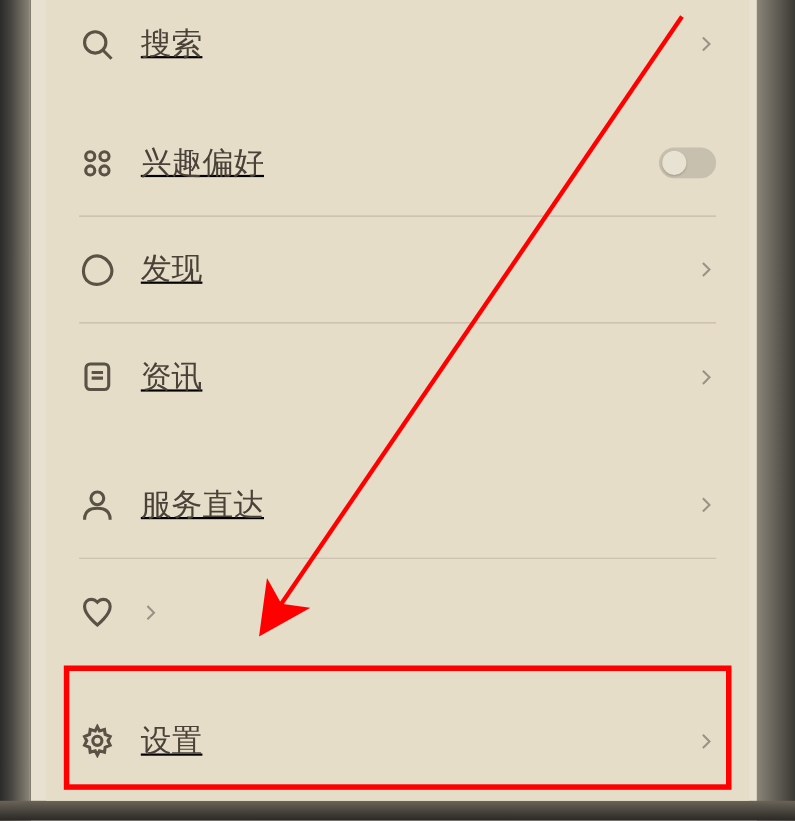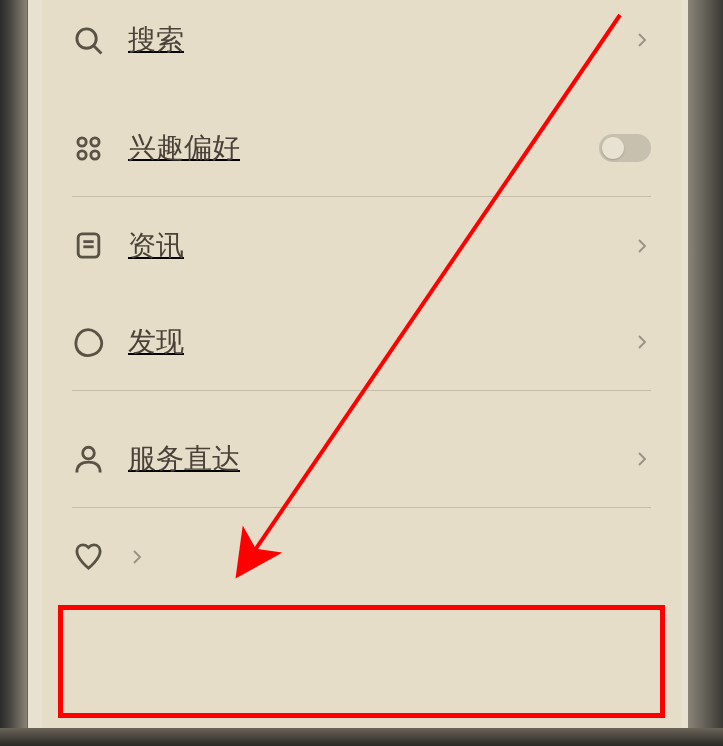--- a/index.html
+++ b/index.html
@@ -193,50 +193,50 @@
             <circle cx="7" cy="7" r="3.2"></circle>
             <circle cx="17" cy="7" r="3.2"></circle>
             <circle cx="7" cy="17" r="3.2"></circle>
             <circle cx="17" cy="17" r="3.2"></circle>
           </svg>
       </span>
       <span class="label">兴趣偏好</span>
       <span class="toggle"></span>
     </li>
 
+    <li class="menu-item">
+      <span class="icon">
+        <svg viewBox="0 0 24 24">
+            <path d="M12,2 C6,2 2,8 2,13 C2,18 6,22 12,22 C18,22 22,18 22,13 C22,8 18,2 12,2 Z" transform="rotate(-15 12 12)"></path>
+          </svg>
+      </span>
+      <span class="label">发现</span>
+      <span class="chevron">
+        <svg viewBox="0 0 24 24">
+            <polyline points="8,4 16,12 8,20"></polyline>
+          </svg>
+      </span>
+    </li>
+
     <li class="menu-item no-border">
       <span class="icon">
         <svg viewBox="0 0 24 24">
             <rect x="4" y="3" width="16" height="18" rx="3"></rect>
             <line x1="8" y1="9" x2="16" y2="9"></line>
             <line x1="8" y1="13" x2="16" y2="13"></line>
           </svg>
       </span>
       <span class="label">资讯</span>
       <span class="chevron">
         <svg viewBox="0 0 24 24">
             <polyline points="8,4 16,12 8,20"></polyline>
           </svg>
       </span>
     </li>
 
-    <li class="menu-item">
-      <span class="icon">
-        <svg viewBox="0 0 24 24">
-            <path d="M12,2 C6,2 2,8 2,13 C2,18 6,22 12,22 C18,22 22,18 22,13 C22,8 18,2 12,2 Z" transform="rotate(-15 12 12)"></path>
-          </svg>
-      </span>
-      <span class="label">发现</span>
-      <span class="chevron">
-        <svg viewBox="0 0 24 24">
-            <polyline points="8,4 16,12 8,20"></polyline>
-          </svg>
-      </span>
-    </li>
-
     <li class="group-gap"></li>
 
     <li class="menu-item">
       <span class="icon">
         <svg viewBox="0 0 24 24">
             <circle cx="12" cy="7" r="4.5"></circle>
             <path d="M3,22 C3,16 7,14 12,14 C17,14 21,16 21,22"></path>
           </svg>
       </span>
       <span class="label">服务直达</span>
@@ -255,20 +255,34 @@
       </span>
       <span class="chevron">
         <svg viewBox="0 0 24 24">
             <polyline points="8,4 16,12 8,20"></polyline>
           </svg>
       </span>
     </li>
 
     <li class="group-gap"></li>
 
+    <li class="menu-item no-border">
+      <span class="icon">
+        <svg viewBox="0 0 24 24">
+            <circle cx="12" cy="12" r="3.2"></circle>
+            <path d="M12,2 L13.5,5 L17,4 L17.5,7.5 L21,9 L19.5,12 L21,15 L17.5,16.5 L17,20 L13.5,19 L12,22 L10.5,19 L7,20 L6.5,16.5 L3,15 L4.5,12 L3,9 L6.5,7.5 L7,4 L10.5,5 Z"></path>
+          </svg>
+      </span>
+      <span class="label">设置</span>
+      <span class="chevron">
+        <svg viewBox="0 0 24 24">
+            <polyline points="8,4 16,12 8,20"></polyline>
+          </svg>
+      </span>
+    </li>
 
   </ul>
 </div>
 
 <div class="highlight-box"></div>
 
 <svg class="arrow-svg">
   <defs>
     <marker id="arrowhead" markerWidth="12" markerHeight="12" refX="10" refY="6" orient="auto">
       <path d="M0,0 L12,6 L0,12 L3,6 Z" fill="#ff0000"></path>

